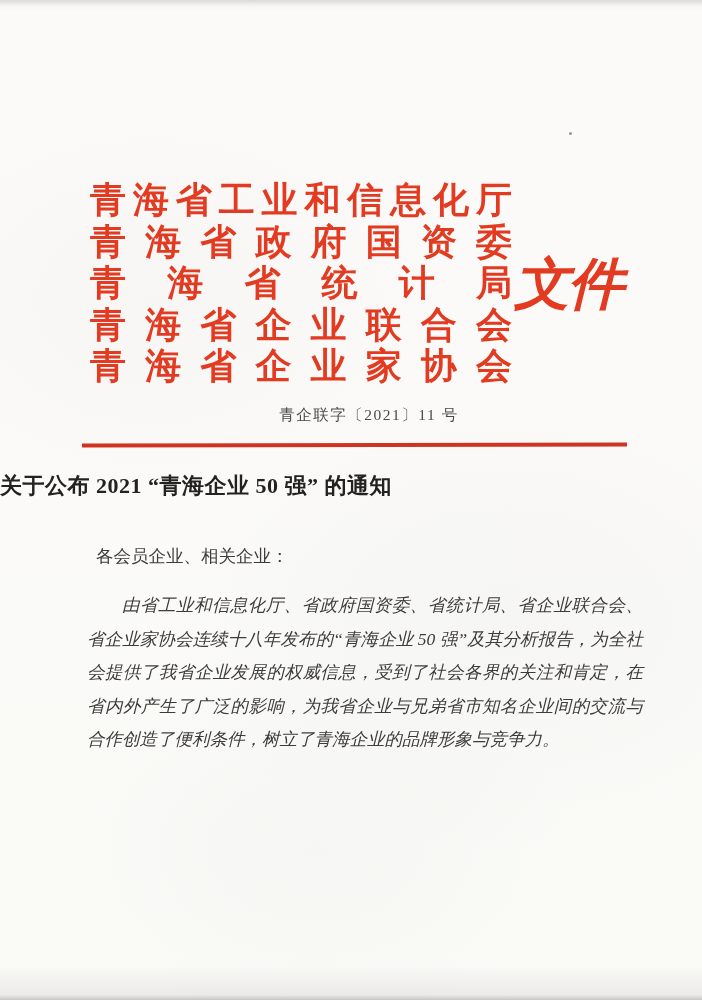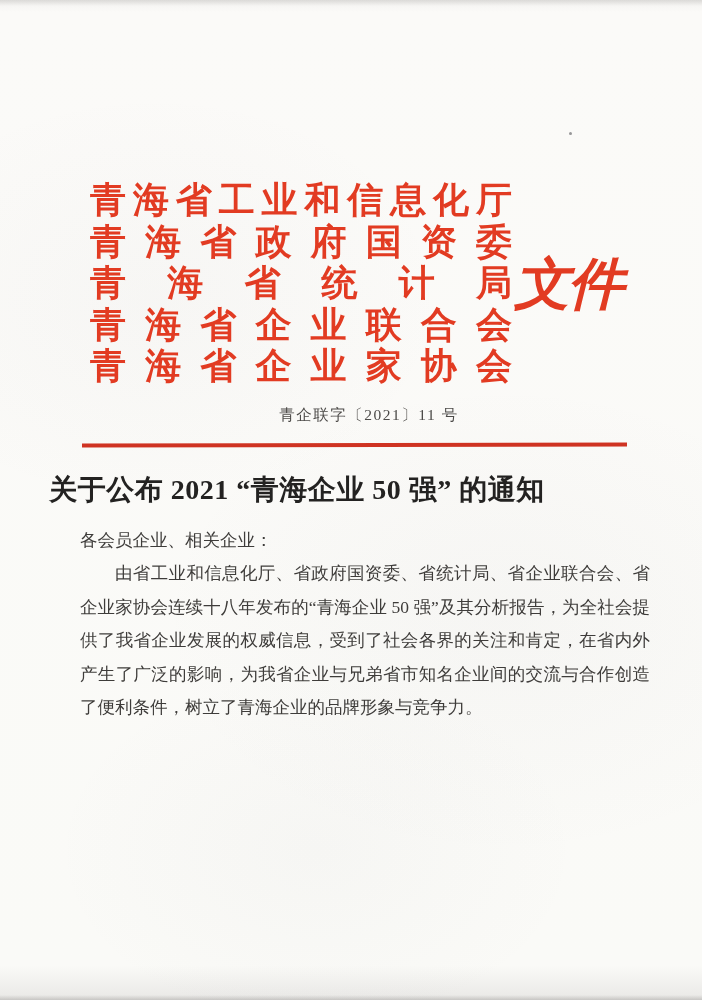--- a/index.html
+++ b/index.html
@@ -39,30 +39,30 @@
   .doc-number {
     position:absolute; left:9px; top:405px; width:702px; padding-left:18px; box-sizing:border-box;
     text-align:center; font-size:15.5px; letter-spacing:1.5px; color:#4c4a48;
   }
   .red-rule {
     position:absolute; left:82px; top:443px; width:545px; height:3.5px;
     background:var(--rule,#cf3322);
     transform:rotate(-0.12deg);
   }
   .title {
-    position:absolute; left:0; top:471px; width:594px; text-align:center;
-    font-size:28px; font-weight:600; letter-spacing:0.5px; color:#232221;
+    position:absolute; left:0; top:471px; width:594px; 
+    font-size:22px; font-weight:600; letter-spacing:0.5px; color:#232221;
   }
   .body-text {
     position:absolute; left:80px; top:524px; width:570px;
     font-size:17.5px; line-height:33.4px; color:var(--ink,#3e3c3a);
     text-align:justify;
   }
-  .salutation { text-indent:0; margin:0; }
-  .body-text p.para { margin:0; text-indent:2em; }
+  .salutation { text-indent:0; margin:16px; }
+  .body-text p.para { margin:7px; text-indent:2em;font-style:italic; }
   .speck {
     position:absolute; left:569px; top:132px; width:3px; height:3px;
     border-radius:50%; background:rgba(70,70,75,0.55);
   }
 </style>
 </head>
 <body>
 
 <div class="page">
   <div class="edge-top"></div>

